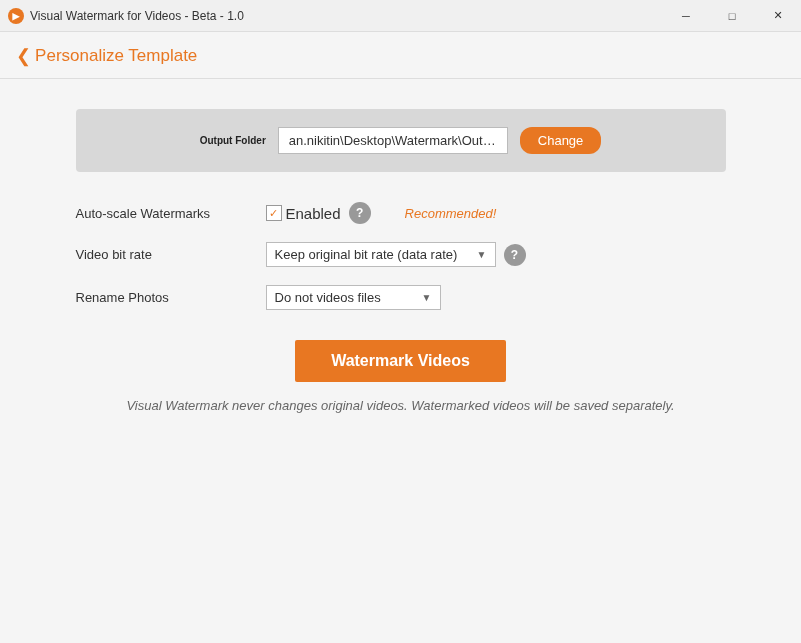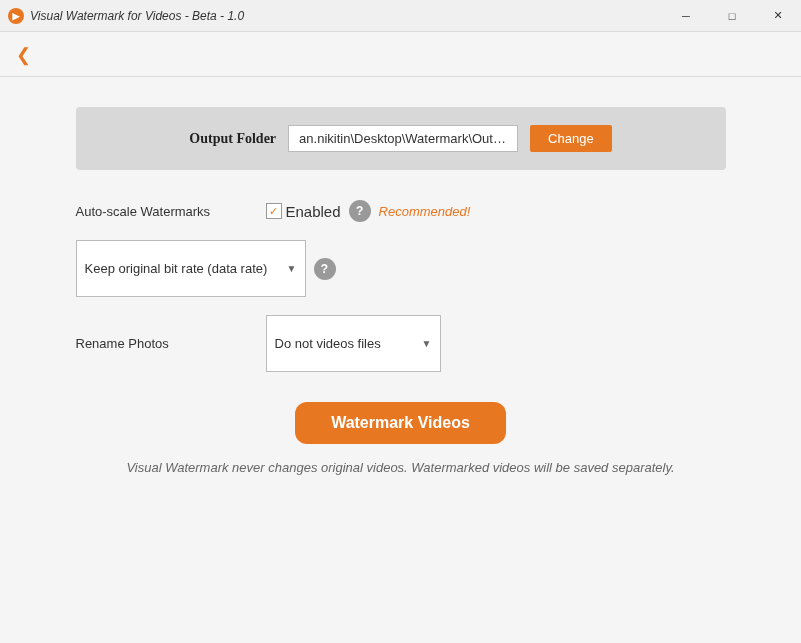--- a/index.html
+++ b/index.html
@@ -42,21 +42,20 @@
       align-items: center;
       justify-content: center;
       font-size: 9px;
       color: white;
       font-weight: bold;
     }
 
     .title-bar-text {
       font-size: 12px;
       color: #333;
-      font-style: italic;
     }
 
     .title-bar-controls {
       display: flex;
     }
 
     .title-btn {
       width: 46px;
       height: 32px;
       border: none;
@@ -120,24 +119,23 @@
       max-width: 650px;
       display: flex;
       align-items: center;
       justify-content: center;
       gap: 12px;
       margin-bottom: 30px;
     }
 
     .output-folder-label {
       font-weight: bold;
-      font-size: 14px;
+      font-size: 10px;
       color: #222;
       white-space: nowrap;
-      font-family: Liberation Serif, serif;
     }
 
     .output-folder-path {
       background: white;
       border: 1px solid #bbb;
       padding: 5px 10px;
       font-size: 13px;
       color: #333;
       width: 230px;
       overflow: hidden;
@@ -145,21 +143,21 @@
       white-space: nowrap;
     }
 
     .change-btn {
       background: #e87722;
       color: white;
       border: none;
       padding: 6px 18px;
       font-size: 13px;
       cursor: pointer;
-      border-radius: 2px;
+      border-radius: 12px;
       font-weight: 500;
     }
 
     
     .form-section {
       width: 100%;
       max-width: 650px;
       display: flex;
       flex-direction: column;
       gap: 18px;
@@ -208,20 +206,21 @@
     .enabled-text {
       font-size: 15px;
       color: #333;
     }
 
     .recommended-text {
       font-size: 13px;
       color: #e87722;
       font-style: italic;
       font-weight: 500;
+      margin-left: 26px;
     }
 
     
     .help-btn {
       width: 22px;
       height: 22px;
       border-radius: 50%;
       background: #999;
       color: white;
       border: none;
@@ -235,21 +234,21 @@
 
     
     .dropdown {
       display: flex;
       align-items: center;
       border: 1px solid #bbb;
       background: white;
       cursor: pointer;
       font-size: 13px;
       color: #333;
-      padding: 20px 8px;
+      padding: 4px 8px;
       min-width: 230px;
       justify-content: space-between;
     }
 
     .dropdown-arrow {
       font-size: 10px;
       color: #666;
       margin-left: 6px;
     }
 
@@ -265,21 +264,21 @@
     }
 
     .watermark-btn {
       background: #e87722;
       color: white;
       border: none;
       padding: 12px 36px;
       font-size: 16px;
       font-weight: 600;
       cursor: pointer;
-      border-radius: 12px;
+      border-radius: 2px;
     }
 
     
     .footer-note {
       text-align: left;
       font-size: 13px;
       color: #666;
       font-style: italic;
       max-width: 600px;
     }
@@ -299,20 +298,21 @@
     <button class="title-btn">□</button>
     <button class="title-btn close-btn">✕</button>
   </div>
 </div>
 
 <div class="content">
 
   <div class="header">
     <a class="back-link">
       <span class="back-arrow">❮</span>
+      <span>Personalize Template</span>
     </a>
   </div>
 
   <div class="main-panel">
 
     <div class="output-folder-section">
       <span class="output-folder-label">Output Folder</span>
       <input class="output-folder-path" type="text" readonly="" value="an.nikitin\Desktop\Watermark\Output" style="">
       <button class="change-btn">Change</button>
     </div>
@@ -327,20 +327,21 @@
               <span>✓</span>
             </div>
             <span class="enabled-text">Enabled</span>
           </div>
           <button class="help-btn">?</button>
           <span class="recommended-text">Recommended!</span>
         </div>
       </div>
 
       <div class="form-row">
+        <span class="form-row-label">Video bit rate</span>
         <div class="form-row-content">
           <div class="dropdown">
             <span>Keep original bit rate (data rate)</span>
             <span class="dropdown-arrow">▼</span>
           </div>
           <button class="help-btn">?</button>
         </div>
       </div>
 
       <div class="form-row">

